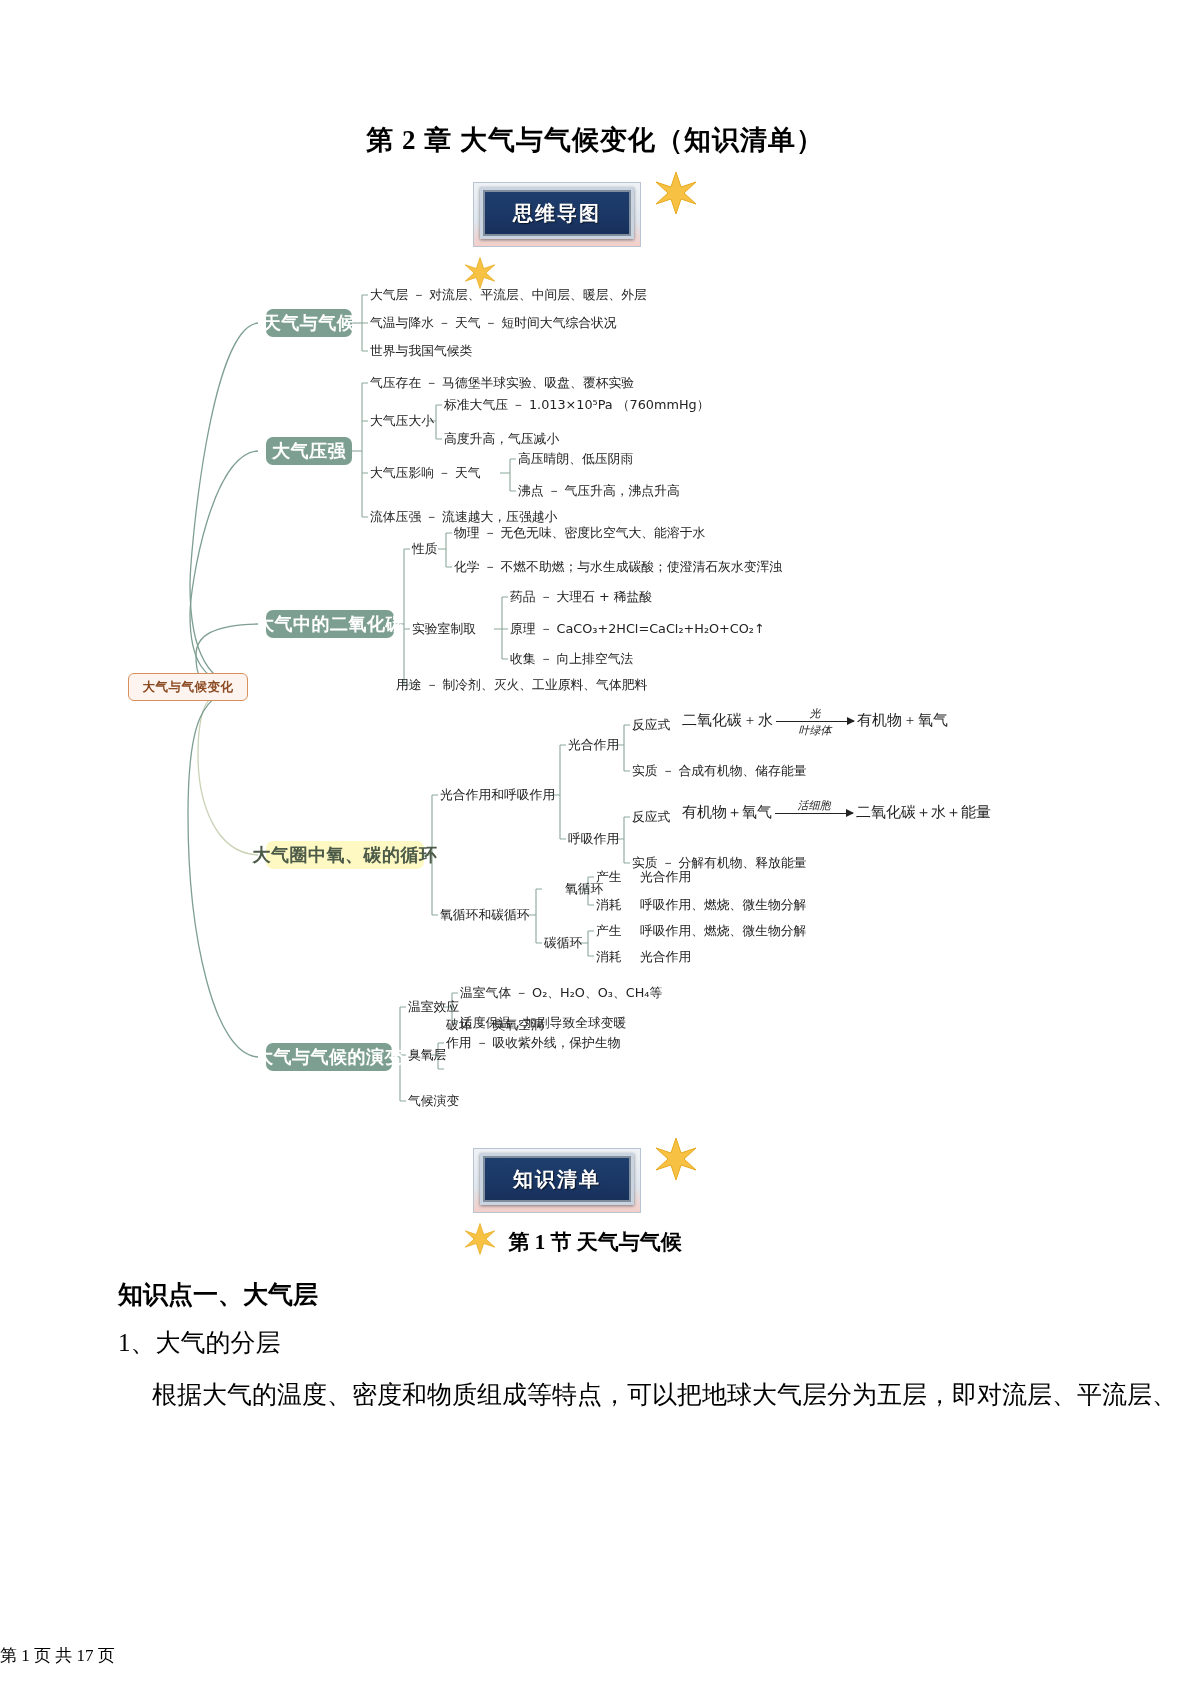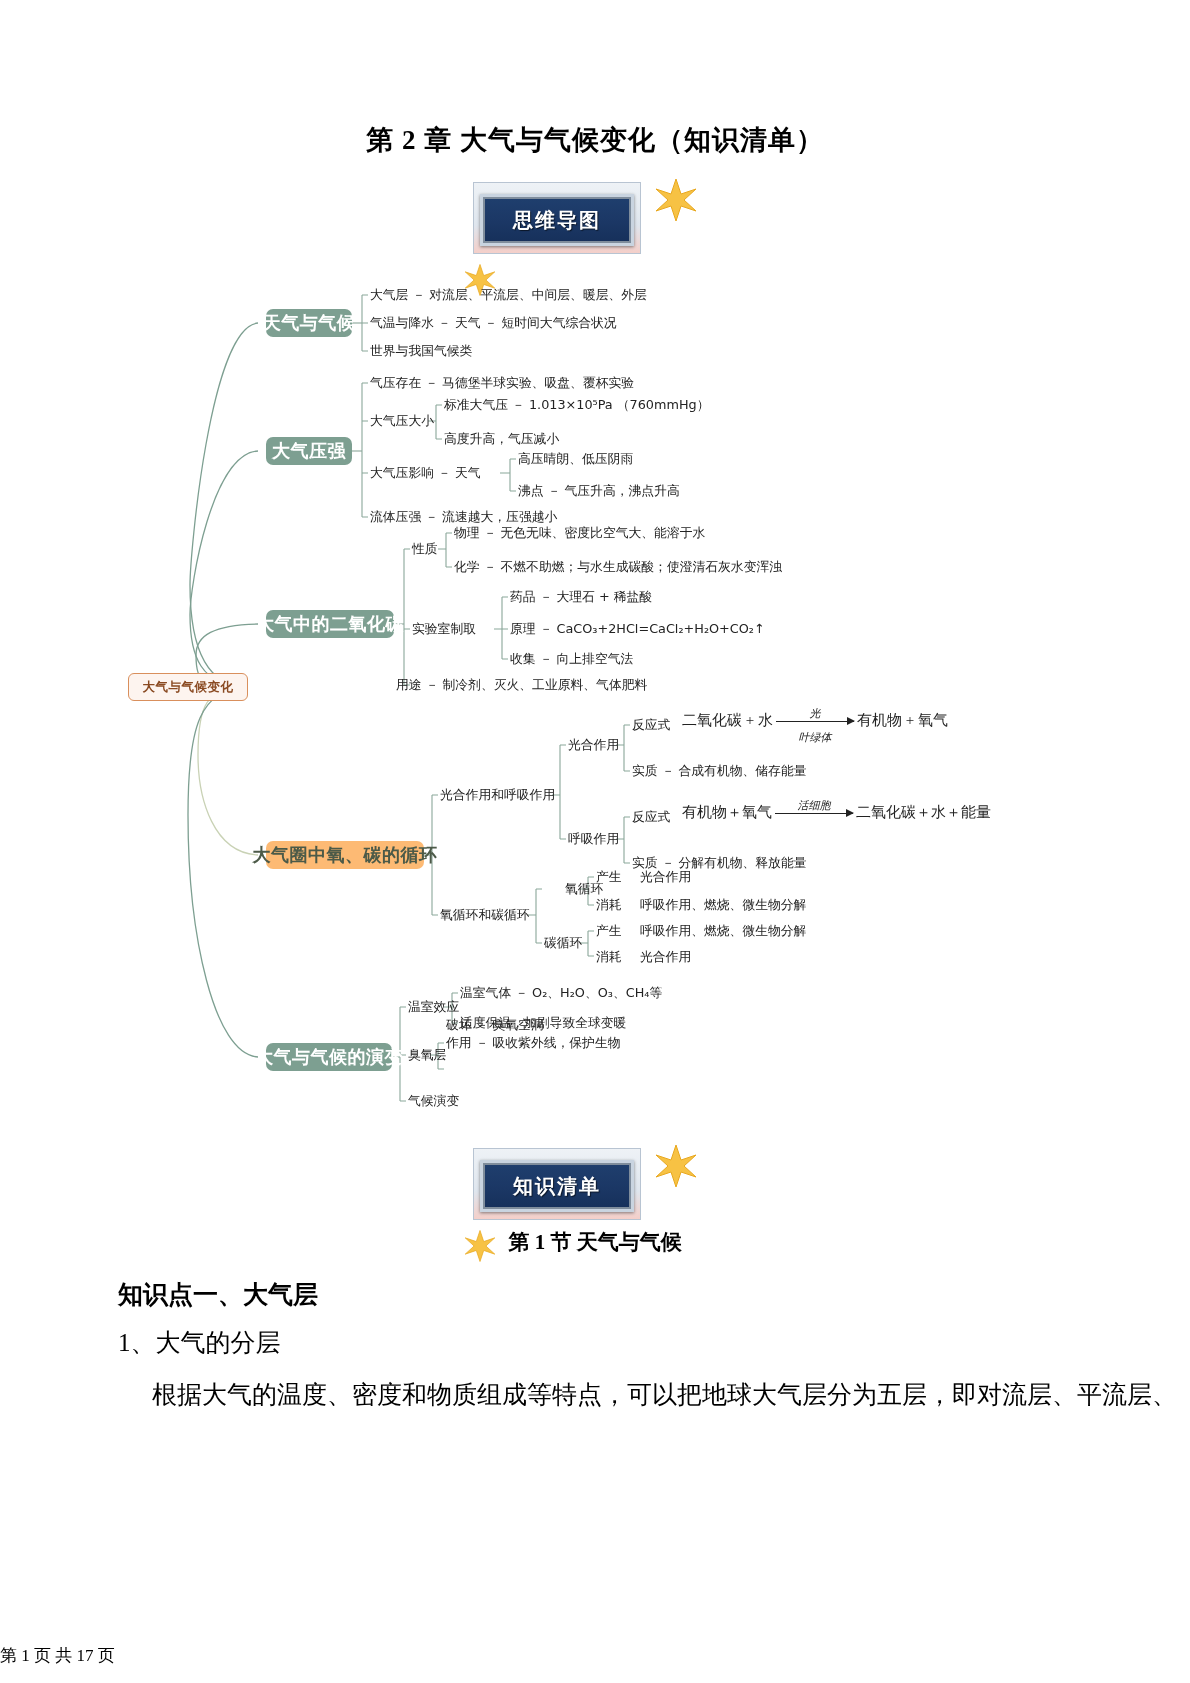--- a/index.html
+++ b/index.html
@@ -43,21 +43,21 @@
     width: 148px;
     height: 46px;
     background: linear-gradient(180deg,#1f3f6e 0%, #1b3765 55%, #16305a 100%);
     border: 3px solid #c9d4e0;
     box-shadow: 0 0 0 2px #7f8d9c inset, 0 1px 3px rgba(0,0,0,.45);
     display: flex;
     align-items: center;
     justify-content: center;
   }
   .plaque-outer {
-    padding: 11px 6px 7px 6px;
+    padding: 4px 6px 7px 6px;
     background: linear-gradient(180deg,#eef2f6 0%, #dfe6ee 60%, #f4cfc9 100%);
     border: 1px solid #b8c4d2;
     display: inline-block;
   }
   .plaque-label {
     color: #ffffff;
     font-size: 20px;
     font-weight: bold;
     letter-spacing: 2px;
     font-family: "DejaVu Sans", "Liberation Sans", sans-serif;
@@ -127,21 +127,21 @@
     white-space: nowrap;
   }
   .node-root {
     background: #fdf4ef;
     border: 1.4px solid #d98f5c;
     color: #8a4a22;
     border-radius: 6px;
     font-size: 12.5px;
   }
   .node-l1 { background: #7d9f91; }
-  .node-l1.pale { background: #fdba74; color: #4c5a48; }
+  .node-l1.pale { background: #fef9c3; color: #4c5a48; }
 
   .leaf {
     position: absolute;
     font-family: "DejaVu Sans", "Liberation Sans", sans-serif;
     font-size: 12.8px;
     color: #222;
     white-space: nowrap;
     line-height: 1;
   }
   .leaf.serif-eq {
@@ -169,21 +169,21 @@
     position: absolute;
     left: 50%;
     transform: translateX(-50%);
     font-size: 11px;
     font-family: "Liberation Serif", "DejaVu Serif", serif;
     font-style: italic;
     white-space: nowrap;
     color: #222;
   }
   .eq-over { bottom: 3px; }
-  .eq-under { top: 11px; font-style: italic; }
+  .eq-under { top: 4px; font-style: italic; }
 </style>
 </head>
 <body>
 
 <div class="page">
 
   <div class="doc-title">第 2 章  大气与气候变化（知识清单）</div>
 
   <div class="plaque-wrap" style="left:473px; top:182px;">
     <div class="plaque-outer">

